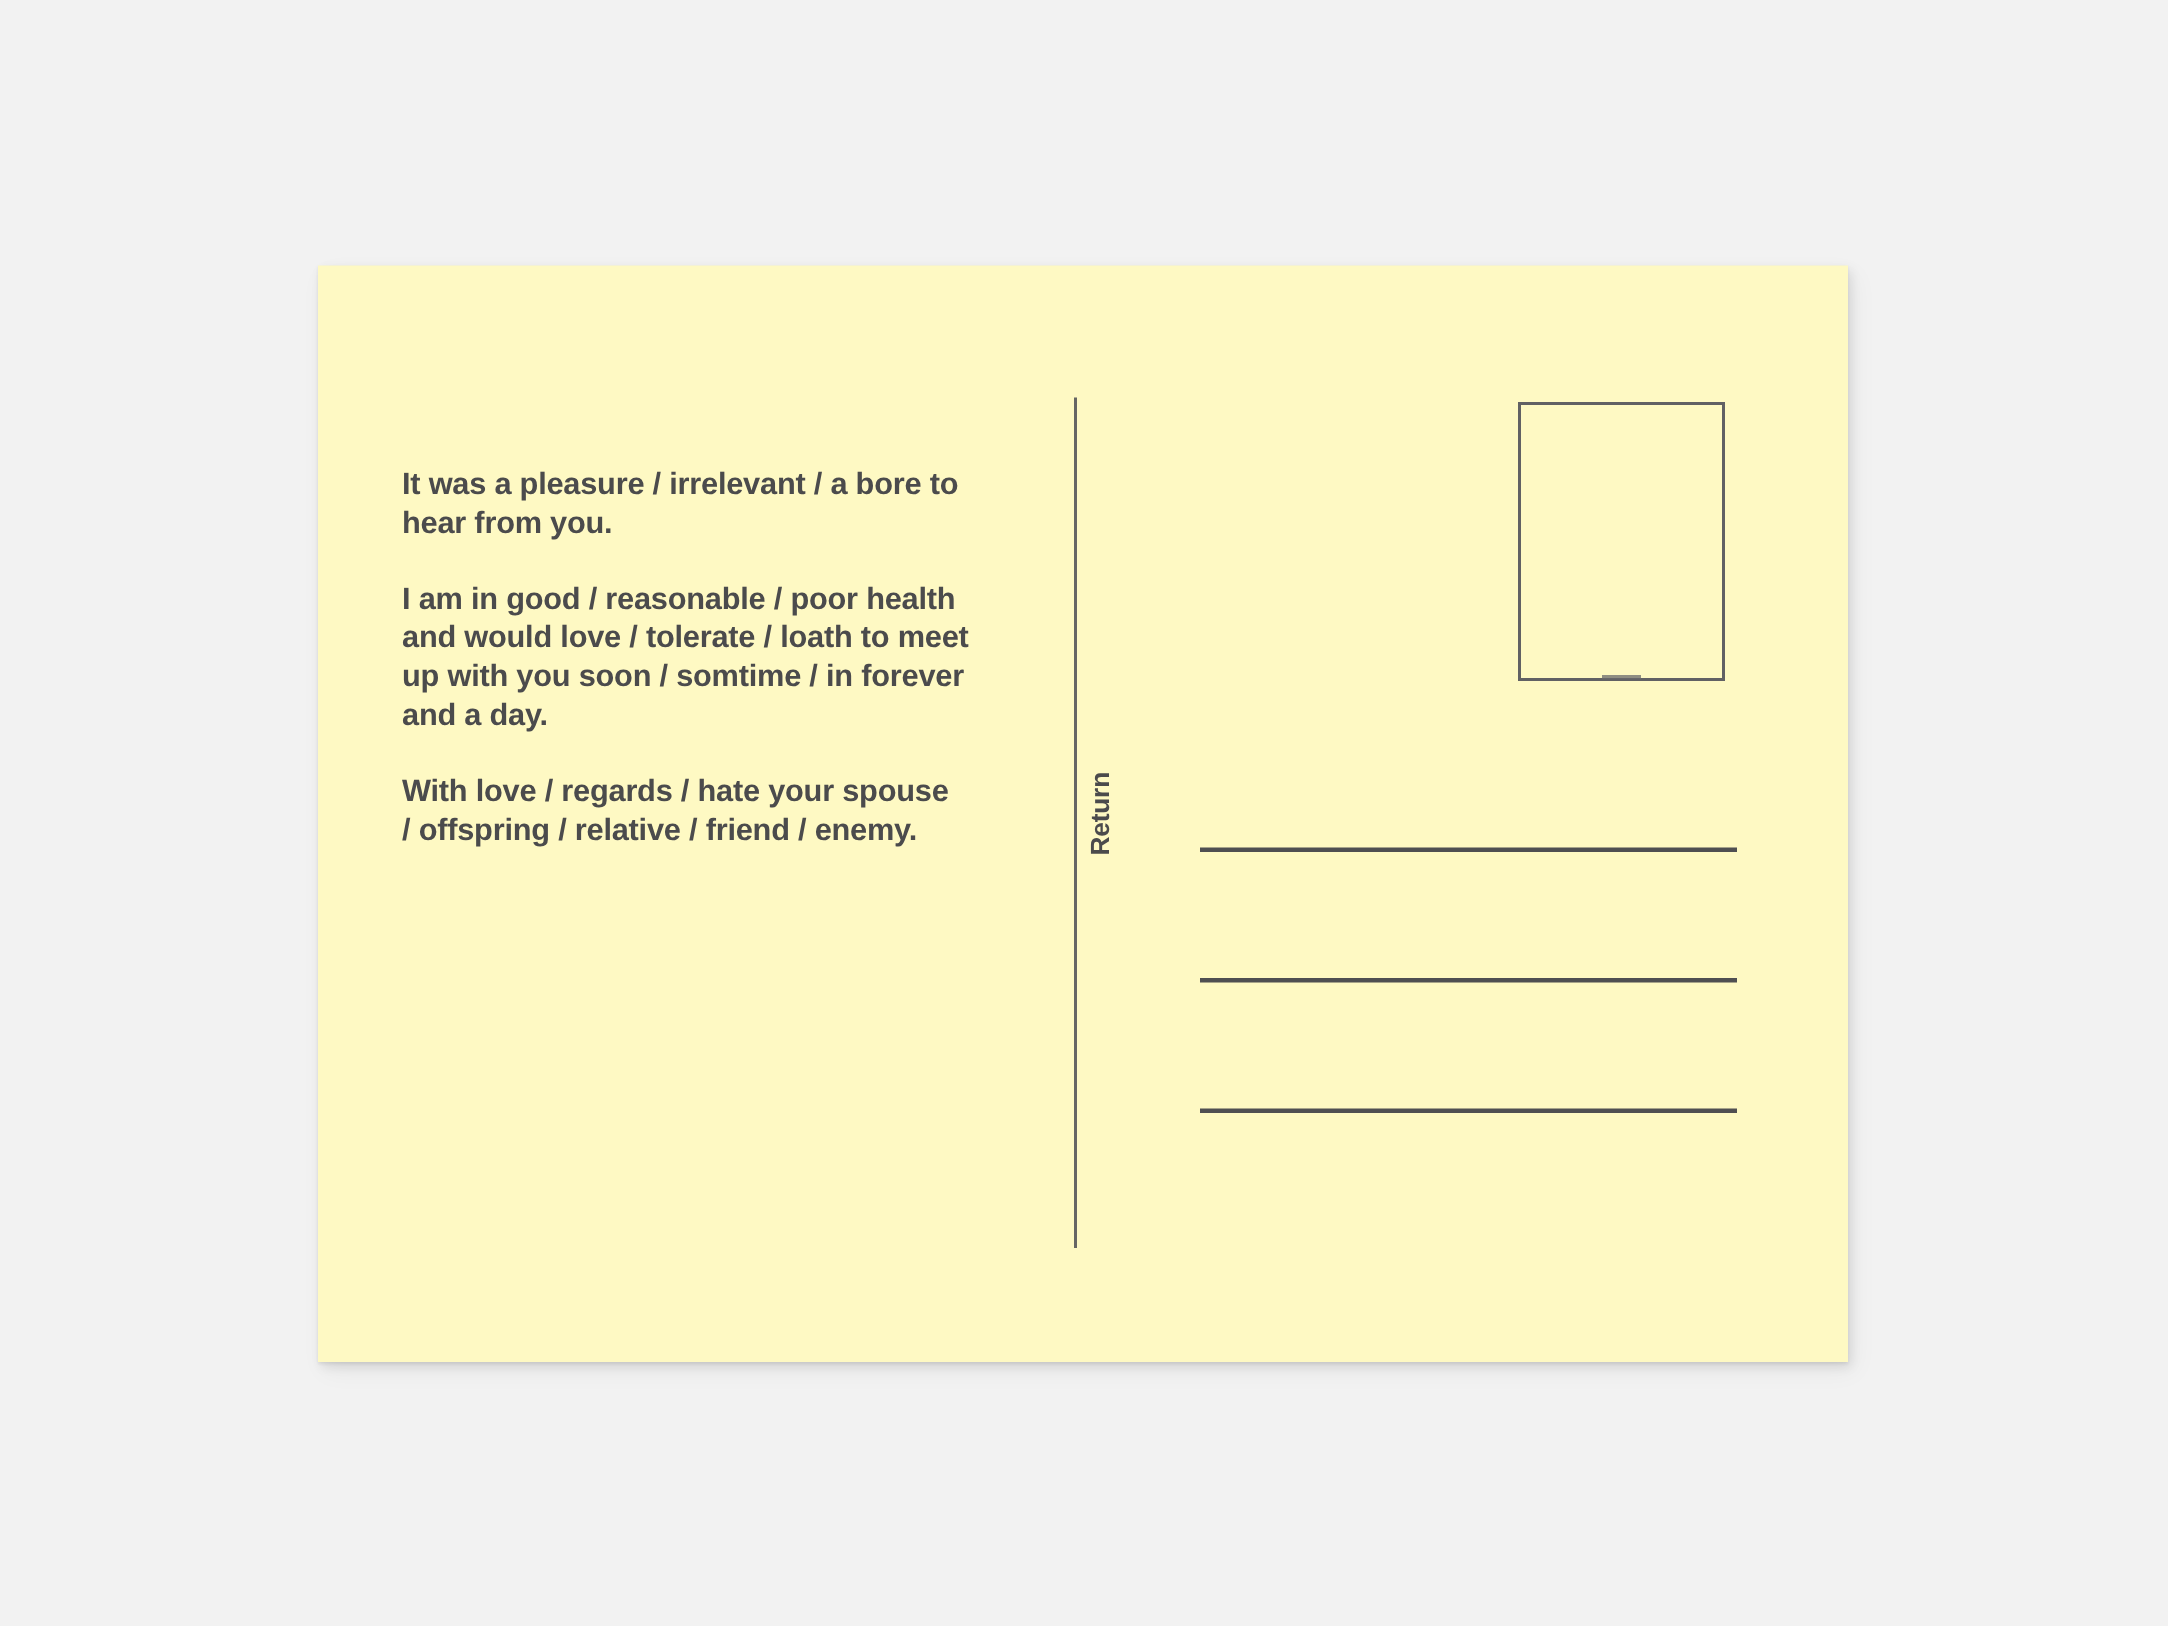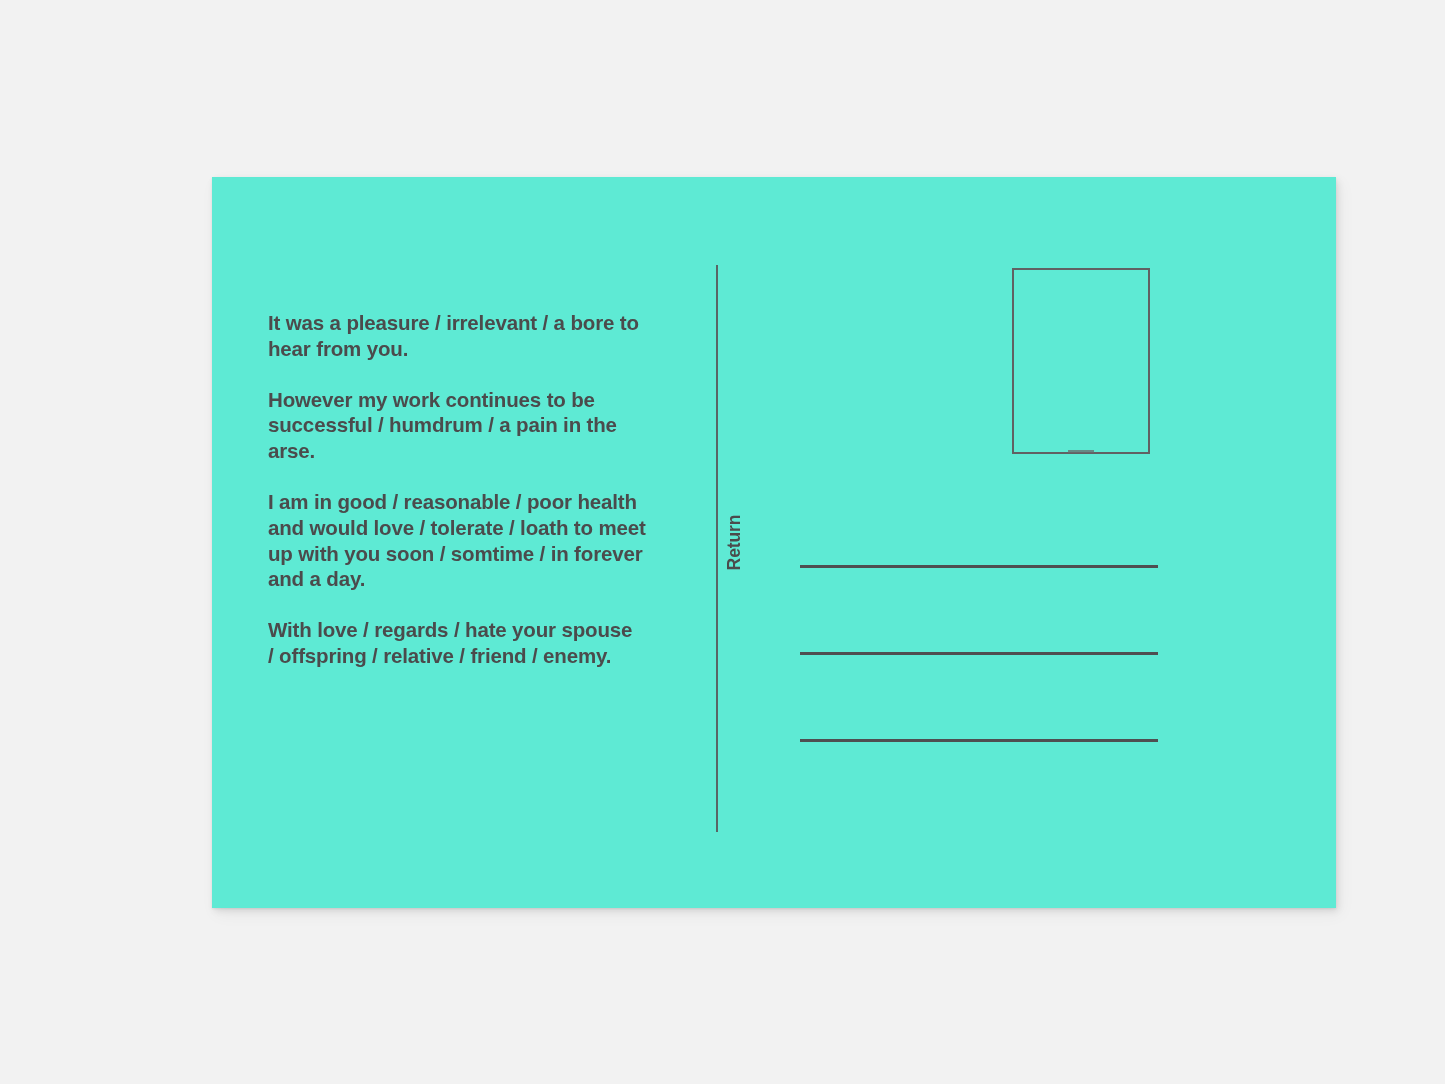--- a/index.html
+++ b/index.html
@@ -21,23 +21,23 @@
     position: absolute;
     inset: 0;
     background: #f2f2f2;
   }
 
   
   #postcard {
     position: absolute;
     left: 212px;
     top: 177px;
-    width: 1124px;
+    width: 1020px;
     height: 731px;
-    background: #5eead4;
+    background: #fef9c3;
     box-shadow:
       0 1px 2px rgba(0,0,0,0.07),
       2px 3px 7px rgba(0,0,0,0.09),
       4px 6px 16px rgba(0,0,0,0.05);
   }
 
   
   #message-panel {
     position: absolute;
     left: 56px;
@@ -132,23 +132,20 @@
 </head>
 <body>
 
 <div id="scene">
 
   <div id="postcard">
 
     <div id="message-panel">
       <p class="message-paragraph">It was a pleasure / irrelevant / a bore to
 hear from you.</p>
-      <p class="message-paragraph">However my work continues to be
-successful / humdrum / a pain in the
-arse.</p>
       <p class="message-paragraph">I am in good / reasonable / poor health
 and would love / tolerate / loath to meet
 up with you soon / somtime / in forever
 and a day.</p>
       <p class="message-paragraph">With love / regards / hate your spouse
 / offspring / relative / friend / enemy.</p>
     </div>
 
     <div id="divider"></div>
 

